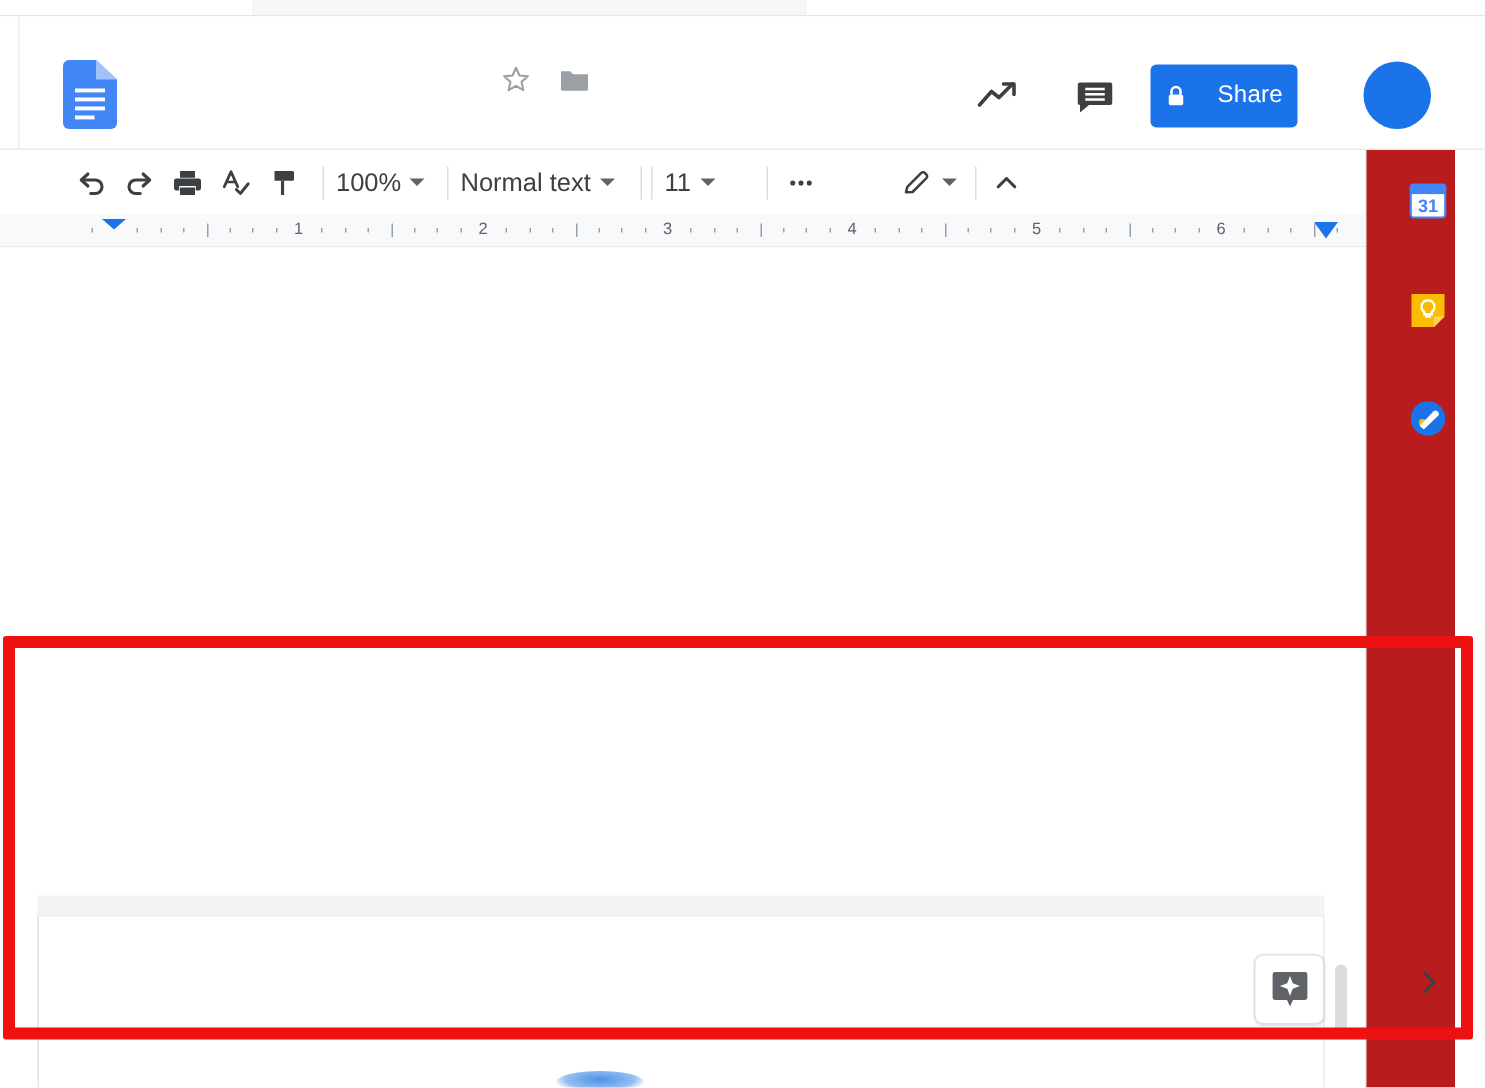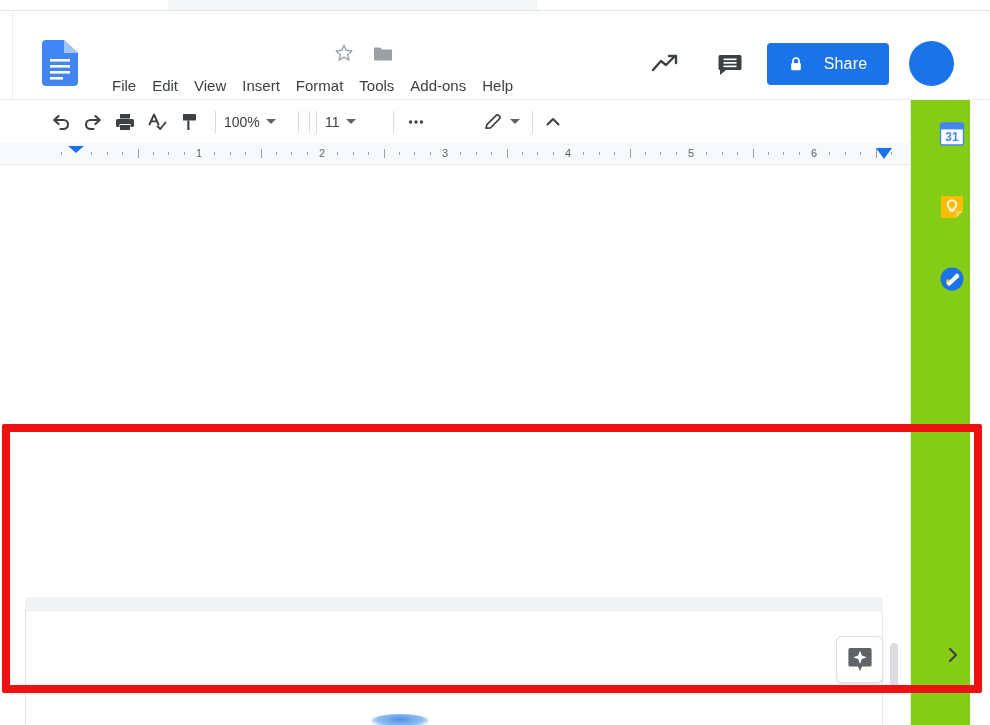--- a/index.html
+++ b/index.html
@@ -106,21 +106,21 @@
   .hdr-btn {
     position: absolute;
     cursor: pointer;
   }
   .icon-trend { left: 648px; top: 38px; width: 34px; height: 30px; }
   .icon-comment { left: 713px; top: 38px; width: 34px; height: 30px; }
 
   .share-btn {
     position: absolute;
     left: 767px; top: 32px;
-    width: 122px; height: 42px;
+    width: 98px; height: 42px;
     background: #1a73e8;
     border-radius: 4px;
     display: flex;
     align-items: center;
     justify-content: center;
     gap: 21px;
     cursor: pointer;
     border: none;
   }
   .share-btn .lock { width: 14px; height: 16px; display: block; }
@@ -167,21 +167,21 @@
     display: flex;
     align-items: center;
     height: 30px;
     cursor: pointer;
     border-radius: 4px;
     flex: none;
     padding: 0 2px 0 8px;
     gap: 6px;
   }
   .tb-drop .lbl {
-    font-size: 14px;
+    font-size: 17px;
     color: #3c4043;
     white-space: nowrap;
     line-height: 20px;
   }
   .caret {
     width: 0; height: 0;
     border-left: 5px solid transparent;
     border-right: 5px solid transparent;
     border-top: 5px solid #5f6368;
     flex: none;
@@ -292,21 +292,21 @@
     justify-content: center;
     cursor: pointer;
     box-shadow: 0 1px 2px rgba(60,64,67,.18);
   }
 
   
   .side-panel {
     position: absolute;
     top: 100px; left: 910px;
     width: 60px; height: 625px;
-    background: #84cc16;
+    background: #b91c1c;
     border-left: 1px solid #e8eaed;
   }
   .side-icon {
     position: absolute;
     left: 28px;
     width: 26px; height: 26px;
     cursor: pointer;
   }
   .side-icon.calendar { top: 21px; }
   .side-icon.keep { top: 94px; }
@@ -376,30 +376,20 @@
         <path d="M11 3.2 l2.3 5.1 5.6 .55 -4.2 3.75 1.2 5.5 -4.9 -2.9 -4.9 2.9 1.2 -5.5 -4.2 -3.75 5.6 -.55z" fill="none" stroke="#9aa0a6" stroke-width="1.4" stroke-linejoin="round"></path>
       </svg>
     </div>
 
     <div class="title-icon folder">
       <svg viewBox="0 0 22 22" xmlns="http://www.w3.org/2000/svg">
         <path d="M2 5.5 h6.2 l1.8 2 h10 v10 a1 1 0 0 1 -1 1 H3 a1 1 0 0 1 -1 -1 z" fill="#9aa0a6"></path>
       </svg>
     </div>
 
-    <div class="menubar">
-      <div class="menu-item">File</div>
-      <div class="menu-item">Edit</div>
-      <div class="menu-item">View</div>
-      <div class="menu-item">Insert</div>
-      <div class="menu-item">Format</div>
-      <div class="menu-item">Tools</div>
-      <div class="menu-item">Add-ons</div>
-      <div class="menu-item">Help</div>
-    </div>
 
     <div class="hdr-btn icon-trend">
       <svg viewBox="0 0 34 30" xmlns="http://www.w3.org/2000/svg">
         <path d="M5 21 L13 12 L18 16 L27 7" fill="none" stroke="#3c4043" stroke-width="2.4" stroke-linecap="round" stroke-linejoin="round"></path>
         <path d="M21 7 h7 v7" fill="none" stroke="#3c4043" stroke-width="2.4" stroke-linecap="round" stroke-linejoin="round"></path>
       </svg>
     </div>
 
     <div class="hdr-btn icon-comment">
       <svg viewBox="0 0 34 30" xmlns="http://www.w3.org/2000/svg">
@@ -465,20 +455,24 @@
     <div class="tb-sep"></div>
 
     <div class="tb-drop" style="min-width:74px;">
       <span class="lbl">100%</span>
       <span class="caret"></span>
     </div>
 
     <div style="width:8px;flex:none;"></div>
     <div class="tb-sep"></div>
 
+    <div class="tb-drop" style="min-width:118px;">
+      <span class="lbl">Normal text</span>
+      <span class="caret"></span>
+    </div>
 
     <div style="width:10px;flex:none;"></div>
     <div class="tb-sep"></div>
 
 
     <div style="width:6px;flex:none;"></div>
     <div class="tb-sep"></div>
 
     <div class="tb-drop" style="min-width:70px;">
       <span class="lbl">11</span>

